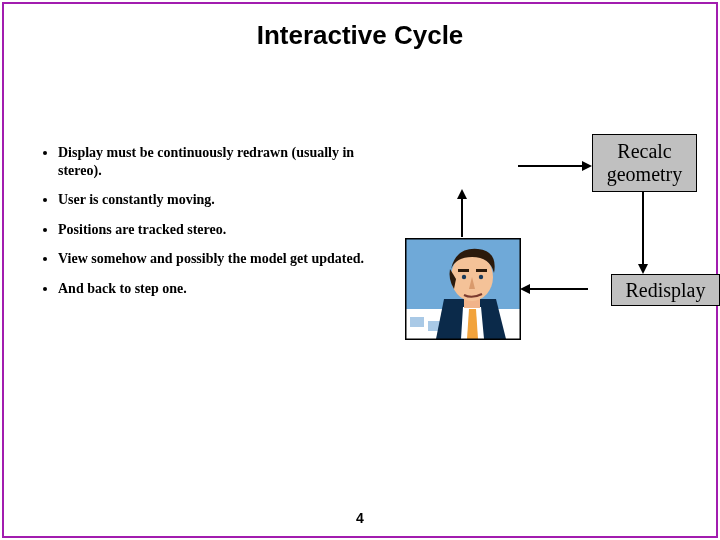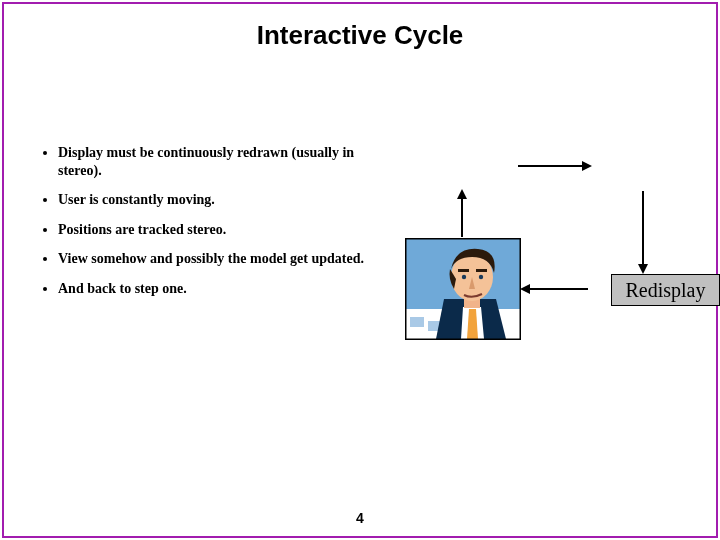--- a/index.html
+++ b/index.html
@@ -133,20 +133,21 @@
   <div class="bullets">
     <ul>
       <li>Display must be continuously redrawn (usually in stereo).</li>
       <li>User is constantly moving.</li>
       <li>Positions are tracked stereo.</li>
       <li>View somehow and possibly the model get updated.</li>
       <li>And back to step one.</li>
     </ul>
   </div>
 
+  <div id="box-recalc" class="box">Recalc geometry</div>
   <div id="box-redisplay" class="box">Redisplay</div>
 
   <div id="portrait" title="man-portrait-clipart">
     <svg viewBox="0 0 114 100" width="114" height="100">
       <rect x="0" y="0" width="114" height="70" fill="#6fa9d8"></rect>
       <rect x="0" y="70" width="114" height="30" fill="#ffffff"></rect>
 
       <rect x="4" y="78" width="14" height="10" fill="#a9c9e6"></rect>
       <rect x="22" y="82" width="18" height="10" fill="#a9c9e6"></rect>
       <rect x="44" y="80" width="12" height="10" fill="#a9c9e6"></rect>

